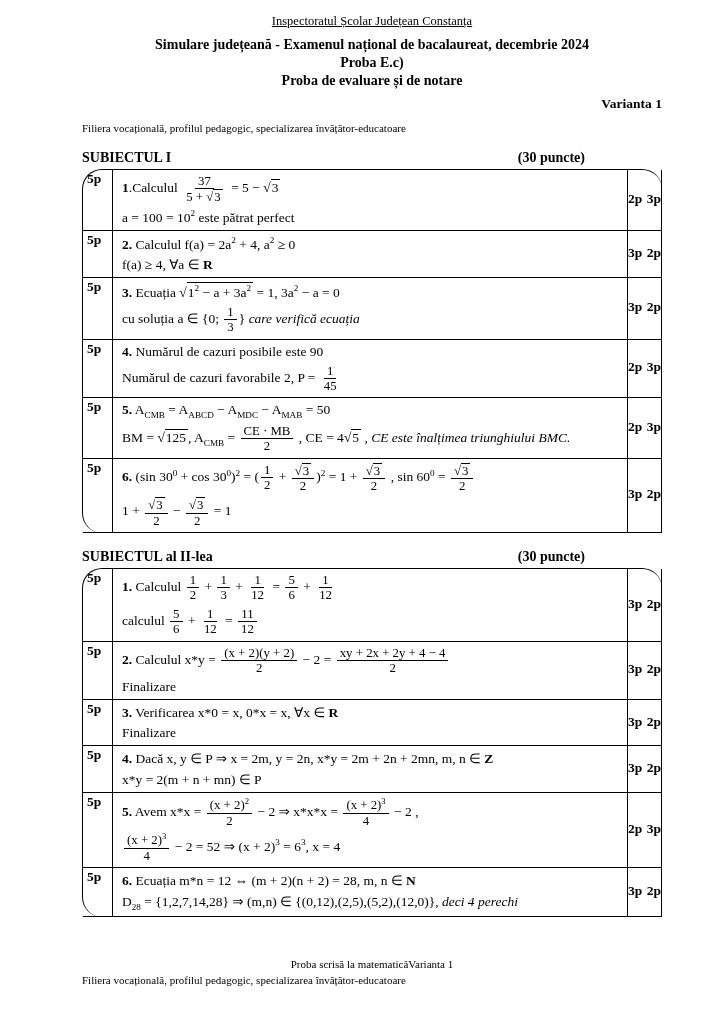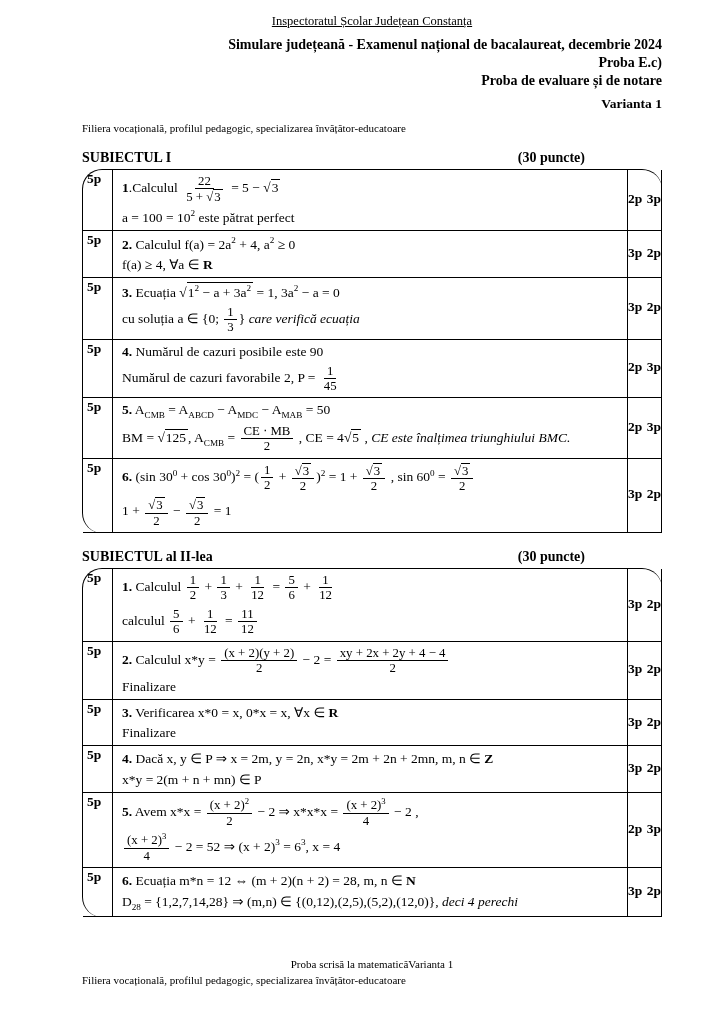--- a/index.html
+++ b/index.html
@@ -1,21 +1,21 @@
 <!DOCTYPE html>
 <html><head>
 <meta charset="utf-8">
 <style>
   html,body{margin:0;padding:0;}
   body{width:725px;height:1024px;background:#fff;color:#000;
        font-family:"Liberation Serif",serif;font-size:13.5px;overflow:hidden;}
   .page{position:relative;width:725px;height:1024px;box-sizing:border-box;
         padding:14px 63px 0 82px;background:#fff;}
   .inst{text-align:center;text-decoration:underline;font-size:12.5px;margin-bottom:7px;}
-  .t{text-align:right;font-weight:bold;font-size:14px;line-height:1.3;}
+  .t{text-align:center;font-weight:bold;font-size:14px;line-height:1.3;}
   .variant{text-align:right;font-weight:bold;font-size:13.5px;margin-top:5px;}
   .filiera{font-size:11px;margin-top:10px;}
   .section-head{display:flex;font-weight:bold;font-size:14px;margin:16px 0 3px;}
   .section-head.sh2{}
   .section-head .pts-label{margin-left:auto;margin-right:77px;}
   .barem{border-top:1px solid #000;border-left:1px solid #000;border-radius:20px;}
   .brow{display:grid;grid-template-columns:30px 1fr 34px;}
   .bcell{border-right:1px solid #000;border-bottom:1px solid #000;box-sizing:border-box;}
   .c-left{font-weight:bold;padding:1px 4px;}
   .c-mid{padding:2px 6px 2px 9px;}
@@ -49,21 +49,21 @@
 
   <div class="section-head">
     <span>SUBIECTUL I</span>
     <span class="pts-label">(30 puncte)</span>
   </div>
   <div class="barem">
       <div class="brow">
         <div class="bcell c-left">5p</div>
         <div class="bcell c-mid">
           <div class="mline"><b>1</b>.Calculul  <span class="frac">
-              <span class="fnum">22</span>
+              <span class="fnum">37</span>
               <span class="fden">5 + <span class="sqrt">√<span class="rdc">3</span></span></span>
             </span> = 5 − <span class="sqrt">√<span class="rdc">3</span></span></div>
           <div class="mline">a = 100 = 10<sup>2</sup>  este pătrat perfect</div>
         </div>
         <div class="bcell c-pts">
           <div class="pt">2p</div>
           <div class="pt">3p</div>
         </div>
       </div>
       <div class="brow">

